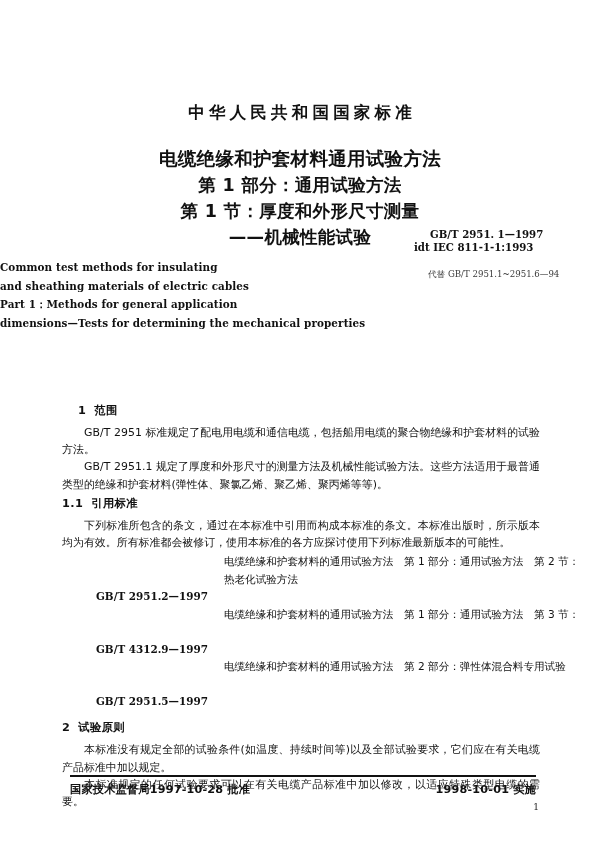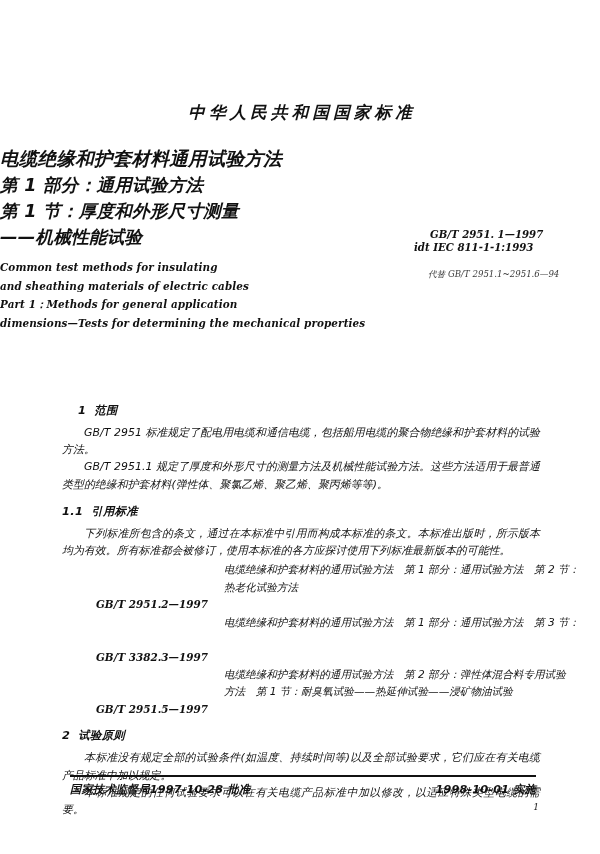--- a/index.html
+++ b/index.html
@@ -12,21 +12,20 @@
     height: 854px;
     position: relative;
     font-family: "DejaVu Sans", sans-serif;
     color: #111111;
     overflow: hidden;
   }
   .page {
     position: absolute;
     inset: 0;
     background: #ffffff;
-    font-style: italic;
   }
 
   
   .masthead {
     position: absolute;
     top: 102px;
     left: 0;
     width: 600px;
     text-align: center;
     font-size: 16.5px;
@@ -35,21 +34,21 @@
     text-indent: 4.2px;
     font-family: "DejaVu Sans", sans-serif;
   }
 
   
   .title-block {
     position: absolute;
     top: 146px;
     left: 0;
     width: 600px;
-    text-align: left;
+    text-align: center;
   }
   .title-line {
     font-size: 18.5px;
     font-weight: bold;
     line-height: 26px;
     letter-spacing: 0.3px;
     white-space: nowrap;
   }
   .title-line.sub {
     font-size: 17.5px;
@@ -211,44 +210,43 @@
   </div>
 
   <div class="body-area">
 
     <div class="sec-head">
       <span class="num">1</span><span>范围</span>
     </div>
     <p class="para">GB/T 2951 标准规定了配电用电缆和通信电缆，包括船用电缆的聚合物绝缘和护套材料的试验方法。</p>
     <p class="para">GB/T 2951.1 规定了厚度和外形尺寸的测量方法及机械性能试验方法。这些方法适用于最普通类型的绝缘和护套材料(弹性体、聚氯乙烯、聚乙烯、聚丙烯等等)。</p>
 
-    <div class="sec-head" style="margin-left:0; margin-top:10px;">
+    <div class="sec-head" style="margin-left:0; margin-top:2px;">
       <span class="num">1.1</span><span>引用标准</span>
     </div>
     <p class="para">下列标准所包含的条文，通过在本标准中引用而构成本标准的条文。本标准出版时，所示版本均为有效。所有标准都会被修订，使用本标准的各方应探讨使用下列标准最新版本的可能性。</p>
 
     <div class="ref-list">
       <div class="ref-item">
         <span class="ref-code">GB/T 2951.2—1997</span>
         <span class="ref-text">
           <span class="l">电缆绝缘和护套材料的通用试验方法　第 1 部分：通用试验方法　第 2 节：</span>
           <span class="l2">热老化试验方法</span>
         </span>
       </div>
       <div class="ref-item">
-        <span class="ref-code">GB/T 3382.3—1997</span>
+        <span class="ref-code">GB/T 4312.9—1997</span>
         <span class="ref-text">
           <span class="l">电缆绝缘和护套材料的通用试验方法　第 1 部分：通用试验方法　第 3 节：</span>
         </span>
       </div>
       <div class="ref-item">
         <span class="ref-code">GB/T 2951.5—1997</span>
         <span class="ref-text">
           <span class="l">电缆绝缘和护套材料的通用试验方法　第 2 部分：弹性体混合料专用试验</span>
-          <span class="l2">方法　第 1 节：耐臭氧试验——热延伸试验——浸矿物油试验</span>
         </span>
       </div>
     </div>
 
     <div class="gap-md"></div>
     <div class="sec-head" style="margin-left:0;">
       <span class="num">2</span><span>试验原则</span>
     </div>
     <p class="para">本标准没有规定全部的试验条件(如温度、持续时间等)以及全部试验要求，它们应在有关电缆产品标准中加以规定。</p>
     <p class="para">本标准规定的任何试验要求可以在有关电缆产品标准中加以修改，以适应特殊类型电缆的需要。</p>

